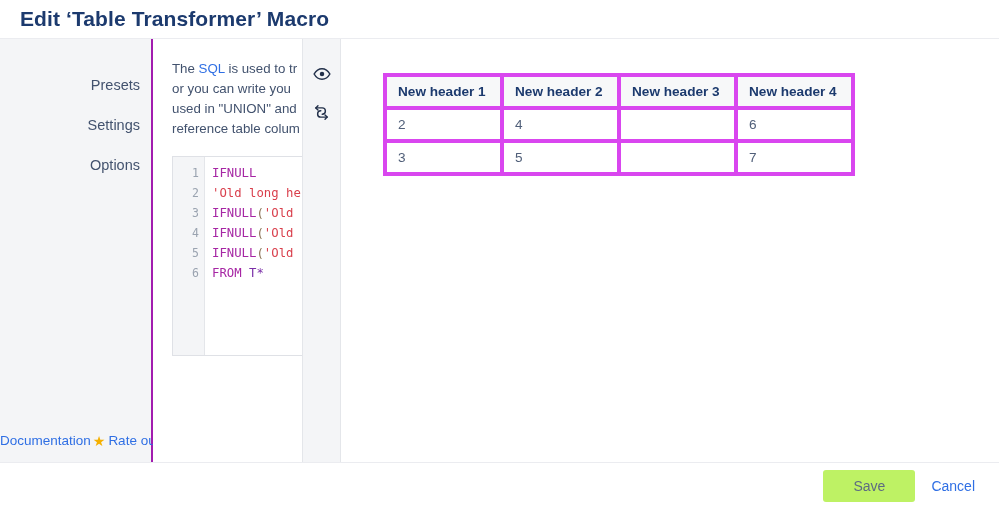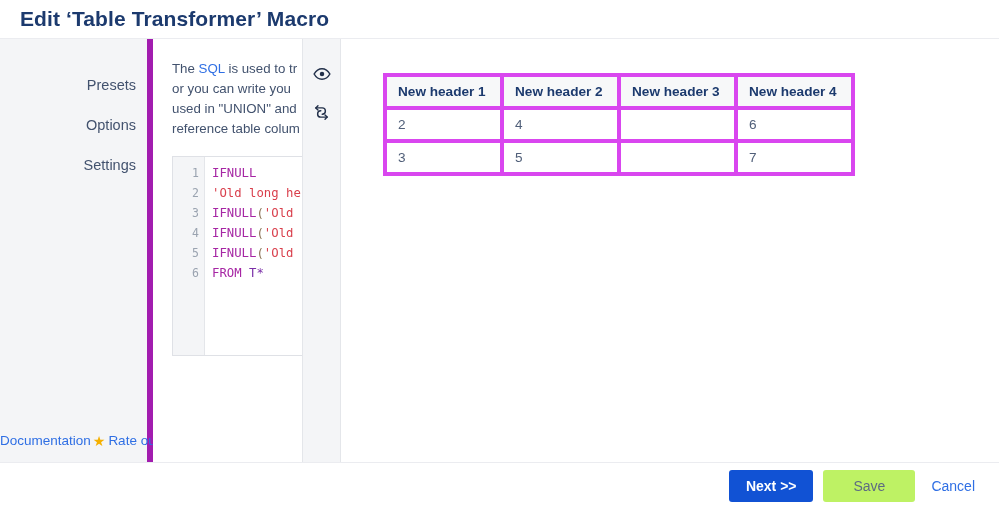--- a/index.html
+++ b/index.html
@@ -42,21 +42,21 @@
     border-bottom: 1px solid #ebecf0;
     background: #ffffff;
   }
 
   
   .sidebar {
     width: 153px;
     flex: 0 0 153px;
     box-sizing: border-box;
     background: #f4f5f7;
-    border-right: 6px solid #a21caf;
+    border-right: 2px solid #a21caf;
     position: relative;
     display: flex;
     flex-direction: column;
     justify-content: space-between;
     padding-top: 26px;
     padding-bottom: 12px;
   }
   .sidebar-nav {
     display: flex;
     flex-direction: column;
@@ -278,24 +278,24 @@
 </div>
 
 <div class="dialog-body">
 
   <div class="sidebar">
     <div class="sidebar-nav">
       <div class="sidebar-item">
         <span>Presets</span>
       </div>
       <div class="sidebar-item">
+        <span>Settings</span>
+      </div>
+      <div class="sidebar-item">
         <span>Options</span>
-      </div>
-      <div class="sidebar-item">
-        <span>Settings</span>
       </div>
     </div>
 
     <div class="sidebar-footer">
       <div class="sidebar-link">Documentation</div>
       <div class="rate-line">
         <span class="star-icon">★</span>
         <span class="sidebar-link">Rate our app</span>
       </div>
     </div>
@@ -369,16 +369,15 @@
           <td></td>
           <td>7</td>
         </tr>
       </tbody>
     </table>
   </div>
 
 </div>
 
 <div class="dialog-footer">
-  <button class="btn btn-primary">Next &gt;&gt;</button>
   <button class="btn btn-secondary">Save</button>
   <button class="btn btn-link">Cancel</button>
 </div>
 
 </body></html>

